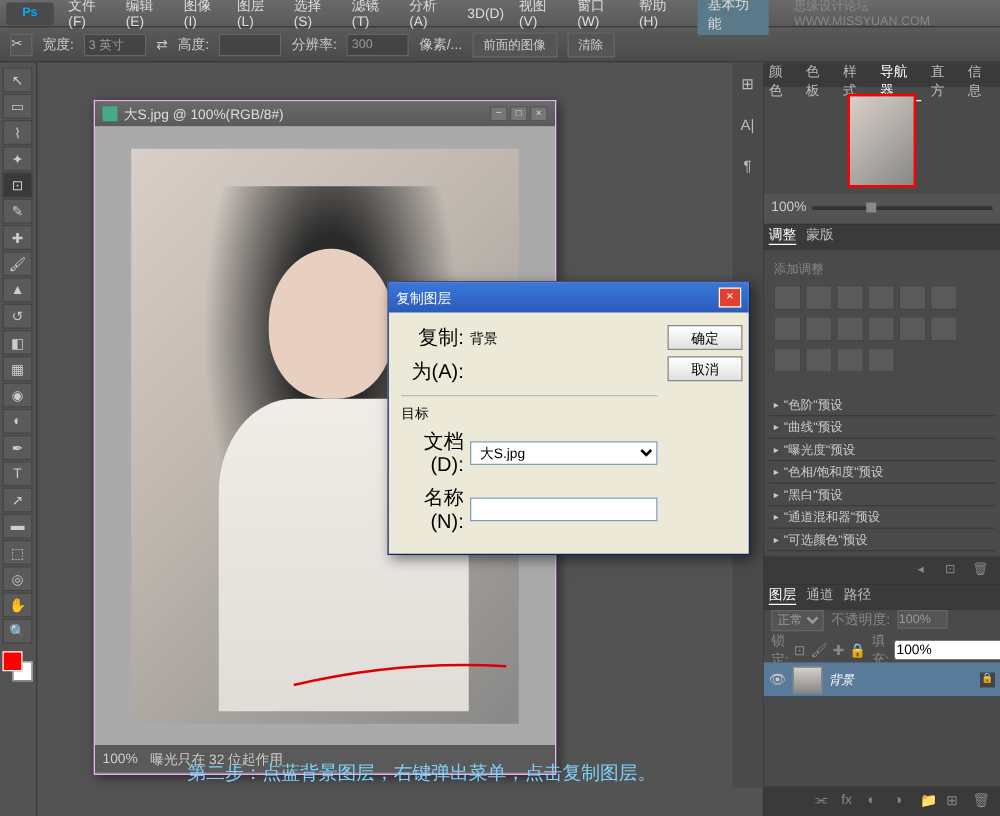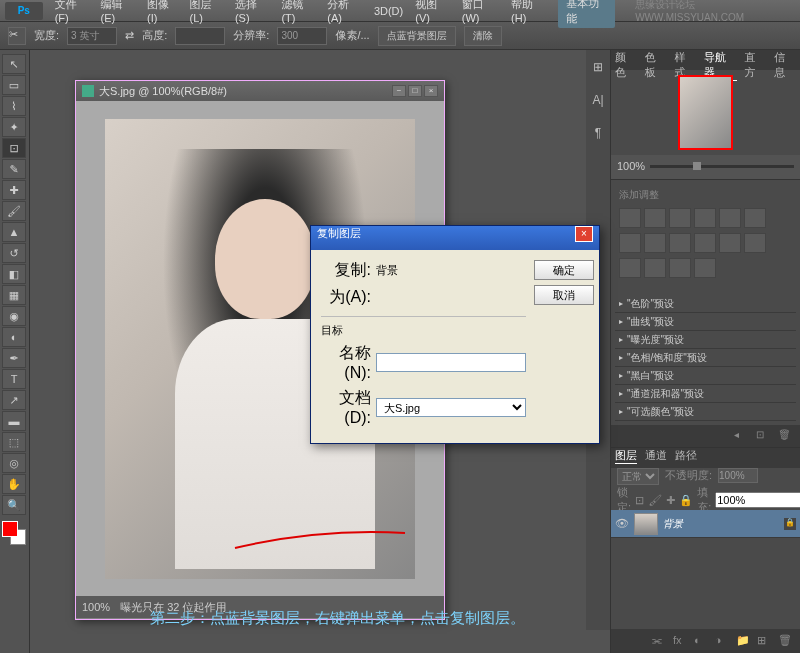--- a/index.html
+++ b/index.html
@@ -27,21 +27,21 @@
 .doc-title .icon{width:12px;height:12px;background:#4a8;margin-right:5px}
 .doc-title .ctrls{margin-left:auto;display:flex;gap:2px}
 .doc-title .ctrls div{width:14px;height:12px;background:#777;border:1px solid #555;font-size:8px;text-align:center;line-height:10px}
 .doc-canvas{width:100%;height:495px;background:#aaa;display:flex;align-items:center;justify-content:center;position:relative;overflow:hidden}
 .photo{width:310px;height:460px;background:linear-gradient(135deg,#d8d0c8 0%,#c0b8b0 40%,#888 100%);position:relative;overflow:hidden}
 .hair{position:absolute;top:30px;left:40px;width:240px;height:380px;background:radial-gradient(ellipse at 50% 30%,#2a2a2a 20%,transparent 60%)}
 .face{position:absolute;top:80px;left:110px;width:100px;height:120px;background:#e8d0c0;border-radius:50% 50% 45% 45%}
 .dress{position:absolute;top:200px;left:70px;width:200px;height:250px;background:linear-gradient(#f0ece8,#e0dcd8);border-radius:30% 30% 0 0}
 .doc-status{height:22px;background:#5a5a5a;display:flex;align-items:center;padding:0 6px;color:#ccc;font-size:10px;gap:10px}
 .dialog{position:absolute;top:175px;left:280px;width:290px;background:#ece9d8;border:1px solid #0a246a;box-shadow:3px 3px 10px rgba(0,0,0,0.5);z-index:100}
-.dialog-title{height:24px;background:linear-gradient(#3b77dd,#2b5bb8);color:#fff;display:flex;align-items:flex-start;padding:0 6px;font-size:11px}
+.dialog-title{height:24px;background:linear-gradient(#3b77dd,#2b5bb8);color:#fff;display:flex;align-items:center;padding:0 6px;font-size:11px}
 .dialog-title .close{margin-left:auto;width:18px;height:16px;background:#e04030;border:1px solid #fff;color:#fff;text-align:center;line-height:14px;font-size:10px}
 .dialog-body{padding:10px;display:flex;gap:8px}
 .dialog-left{flex:1}
 .dialog-row{display:flex;align-items:center;margin-bottom:6px;gap:5px}
 .dialog-row label{width:50px;text-align:right;font-size:16px;color:#000}
 .dialog-row .val{font-size:11px;color:#000}
 .dialog-row input,.dialog-row select{flex:1;height:19px;border:1px solid #7f9db9;background:#fff;font-size:11px;padding:0 3px;color:#000}
 .dialog-row input.selected{background:#316ac5;color:#fff}
 .dialog-section{margin-top:8px;border-top:1px solid #bbb;padding-top:6px}
 .dialog-section .head{font-size:11px;margin-bottom:5px;color:#000}
@@ -111,21 +111,21 @@
 <div class="toolbar">
   <div class="icon">✂</div>
   <span>宽度:</span>
   <input value="3 英寸" style="">
   <span>⇄</span>
   <span>高度:</span>
   <input value="" style="">
   <span>分辨率:</span>
   <input value="300" style="">
   <span>像素/...</span>
-  <div class="btn">点蓝背景图层</div>
+  <div class="btn">前面的图像</div>
   <div class="btn">清除</div>
 </div>
 
 <div class="main">
   <div class="toolbox">
     <div class="tool">↖</div>
     <div class="tool">▭</div>
     <div class="tool">⌇</div>
     <div class="tool">✦</div>
     <div class="tool active">⊡</div>
@@ -186,26 +186,26 @@
           <div class="dialog-row">
             <label>复制:</label>
             <span class="val">背景</span>
           </div>
           <div class="dialog-row">
             <label>为(A):</label>
           </div>
           <div class="dialog-section">
             <div class="head">目标</div>
             <div class="dialog-row">
+              <label>文档(D):</label>
+              <select><option>大S.jpg</option></select>
+            </div>
+            <div class="dialog-row">
               <label>名称(N):</label>
               <input value="" style="">
-            </div>
-            <div class="dialog-row">
-              <label>文档(D):</label>
-              <select><option>大S.jpg</option></select>
             </div>
           </div>
         </div>
         <div class="dialog-btns">
           <button>确定</button>
           <button>取消</button>
         </div>
       </div>
     </div>
 
@@ -236,20 +236,24 @@
       <div class="nav-thumb">
         <div class="thumb"></div>
       </div>
       <div class="nav-slider">
         <span>100%</span>
         <div class="track"></div>
       </div>
     </div>
 
     <div class="adjust-panel">
+      <div class="panel-tabs">
+        <span class="active">调整</span>
+        <span>蒙版</span>
+      </div>
       <div class="adjust-body">
         <div class="adjust-label">添加调整</div>
         <div class="adjust-icons">
           <div></div>
           <div></div>
           <div></div>
           <div></div>
           <div></div>
           <div></div>
         </div>

